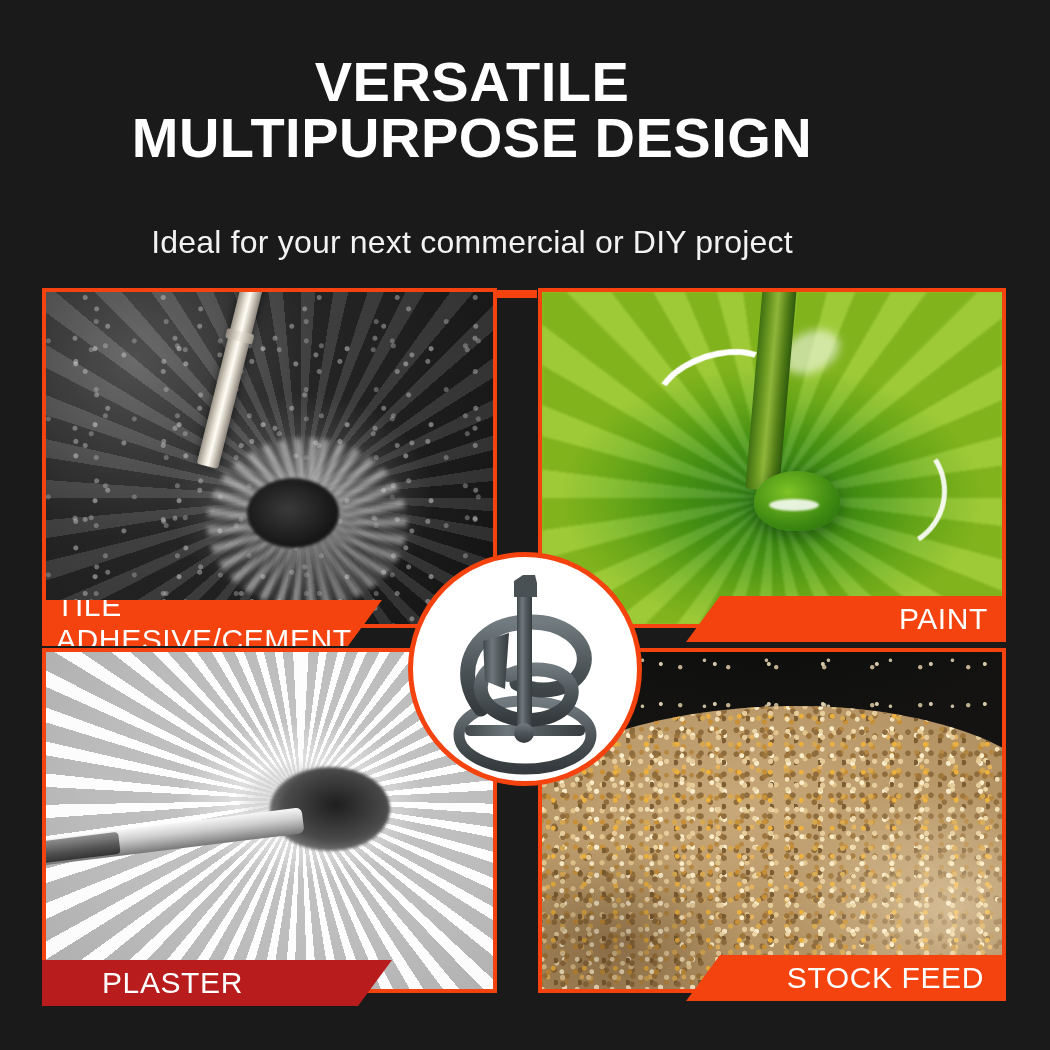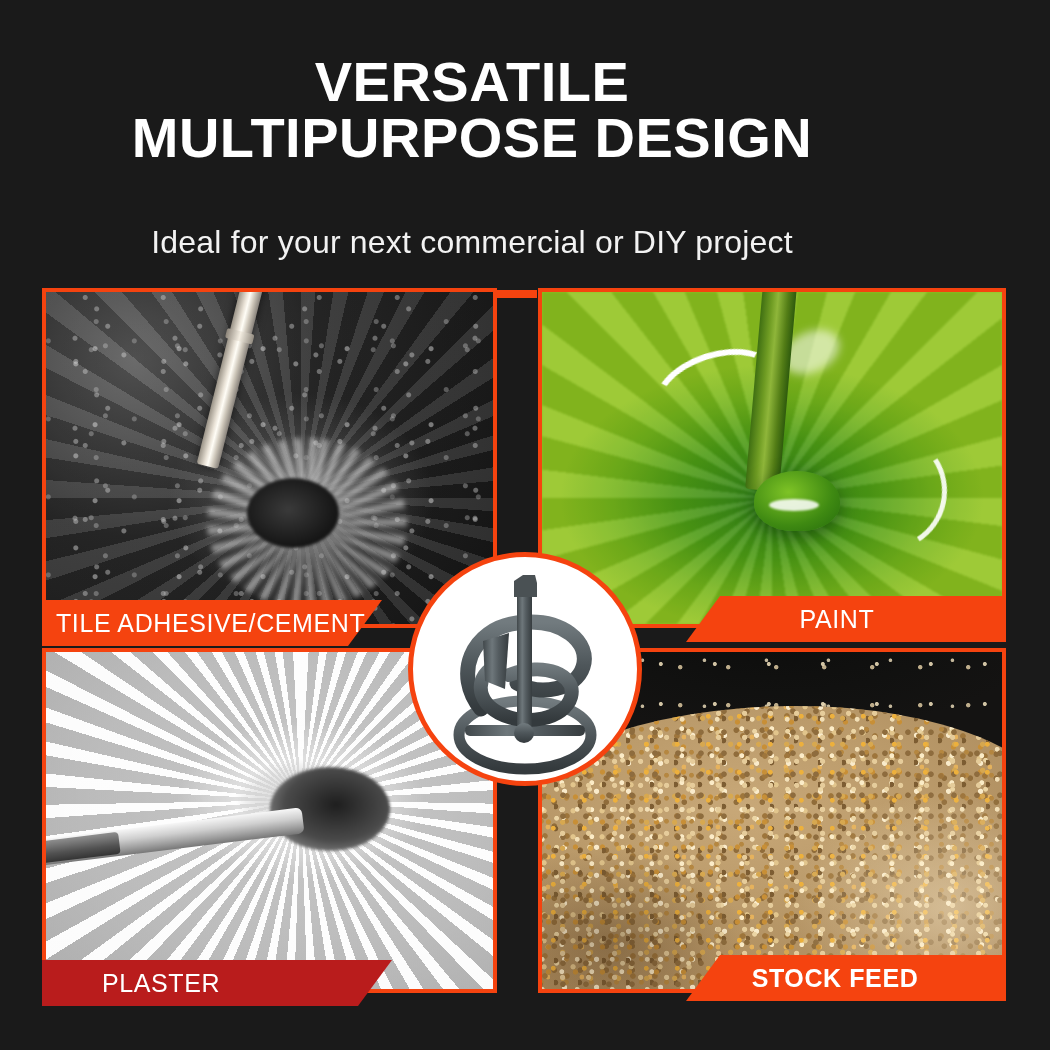--- a/index.html
+++ b/index.html
@@ -292,41 +292,41 @@
   }
 
   
   .banner {
     position: absolute;
     height: 46px;
     background: #f5430f;
     display: flex;
     align-items: center;
     color: #ffffff;
-    font-size: 25px;
+    font-size: 30px;
     font-weight: 400;
     letter-spacing: 0.6px;
     z-index: 6;
   }
   
   .banner-left {
     left: 42px;
     justify-content: flex-start;
     clip-path: polygon(0 0, 100% 0, calc(100% - 34px) 100%, 0 100%);
   }
   
   .banner-right {
-    justify-content: center;
+    justify-content: flex-end;
     clip-path: polygon(34px 0, 100% 0, 100% 100%, 0 100%);
   }
 
   .b-tl { top: 600px; width: 340px; padding-left: 14px; }
   .b-tr { top: 596px; left: 686px; width: 320px; padding-right: 18px; }
   .b-bl { top: 960px; width: 350px; padding-left: 60px; }
-  .b-br { top: 955px; left: 686px; width: 320px; padding-right: 22px; font-weight: bold; }
+  .b-br { top: 955px; left: 686px; width: 320px; padding-right: 22px; }
 
   
   .badge {
     position: absolute;
     left: 408px; top: 552px;
     width: 234px; height: 234px;
     border-radius: 50%;
     background: #ffffff;
     border: 5px solid #f5430f;
     z-index: 10;

